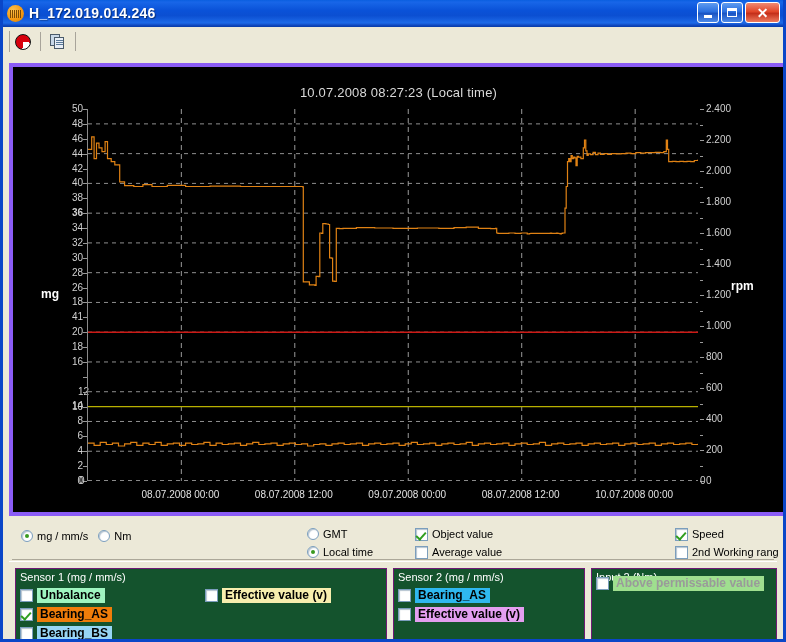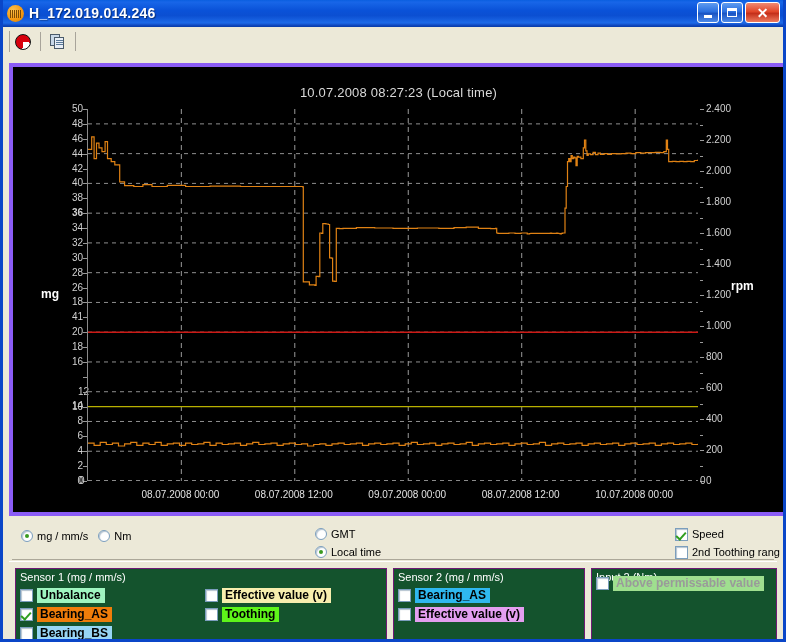--- a/index.html
+++ b/index.html
@@ -496,38 +496,48 @@
     <div class="opt-group" id="grp-unit" style="left: 12px; top: 6px; display: flex; gap: 10px;">
         <div class="opt-item">
           <span class="radio on"></span>
           <span class="lbl">mg / mm/s</span>
         </div>
         <div class="opt-item">
           <span class="radio"></span>
           <span class="lbl">Nm</span>
         </div>
       </div>
-    <div class="opt-group" id="grp-time" style="left:306px; top:4px;">
+    <div class="opt-group" id="grp-time" style="left:298px; top:4px;">
         <div class="opt-item">
           <span class="radio"></span>
           <span class="lbl">GMT</span>
         </div>
         <div class="opt-item">
           <span class="radio on"></span>
           <span class="lbl">Local time</span>
         </div>
       </div>
+    <div class="opt-group" id="grp-value" style="left:406px; top:4px;">
+        <div class="opt-item">
+          <span class="checkbox on"></span>
+          <span class="lbl">Object value</span>
+        </div>
+        <div class="opt-item">
+          <span class="checkbox"></span>
+          <span class="lbl">Average value</span>
+        </div>
+      </div>
     <div class="opt-group" id="grp-speed" style="left:666px; top:4px;">
         <div class="opt-item">
           <span class="checkbox on"></span>
           <span class="lbl">Speed</span>
         </div>
         <div class="opt-item">
           <span class="checkbox"></span>
-          <span class="lbl">2nd Toothing rang</span>
+          <span class="lbl">2nd Working rang</span>
         </div>
       </div>
   </div>
 
   <div class="sensor-panel" id="panel-0" style="left:12px; top:568px; width:372px; height:74px;">
     <div class="sensor-title">Sensor 1 (mg / mm/s)</div>
     <div class="legend-col" id="p0c0" style="left:4px; top:17px;">
         <div class="legend-item">
           <span class="checkbox"></span>
           <span class="swatch" style="background: rgb(159, 245, 192);">Unbalance</span>
@@ -539,24 +549,20 @@
         <div class="legend-item">
           <span class="checkbox"></span>
           <span class="swatch" style="background: rgb(151, 214, 245);">Bearing_BS</span>
         </div>
       </div>
     <div class="legend-col" id="p0c1" style="left:189px; top:17px;">
         <div class="legend-item">
           <span class="checkbox"></span>
           <span class="swatch" style="background: rgb(247, 238, 174);">Effective value (v)</span>
         </div>
-        <div class="legend-item">
-          <span class="checkbox"></span>
-          <span class="swatch" style="background: rgb(94, 245, 26);">Toothing</span>
-        </div>
       </div>
   </div>
 
   <div class="sensor-panel" id="panel-1" style="left:390px; top:568px; width:192px; height:74px;">
     <div class="sensor-title">Sensor 2 (mg / mm/s)</div>
     <div class="legend-col" id="p1c0" style="left:4px; top:17px;">
         <div class="legend-item">
           <span class="checkbox"></span>
           <span class="swatch" style="background: rgb(47, 184, 239);">Bearing_AS</span>
         </div>

